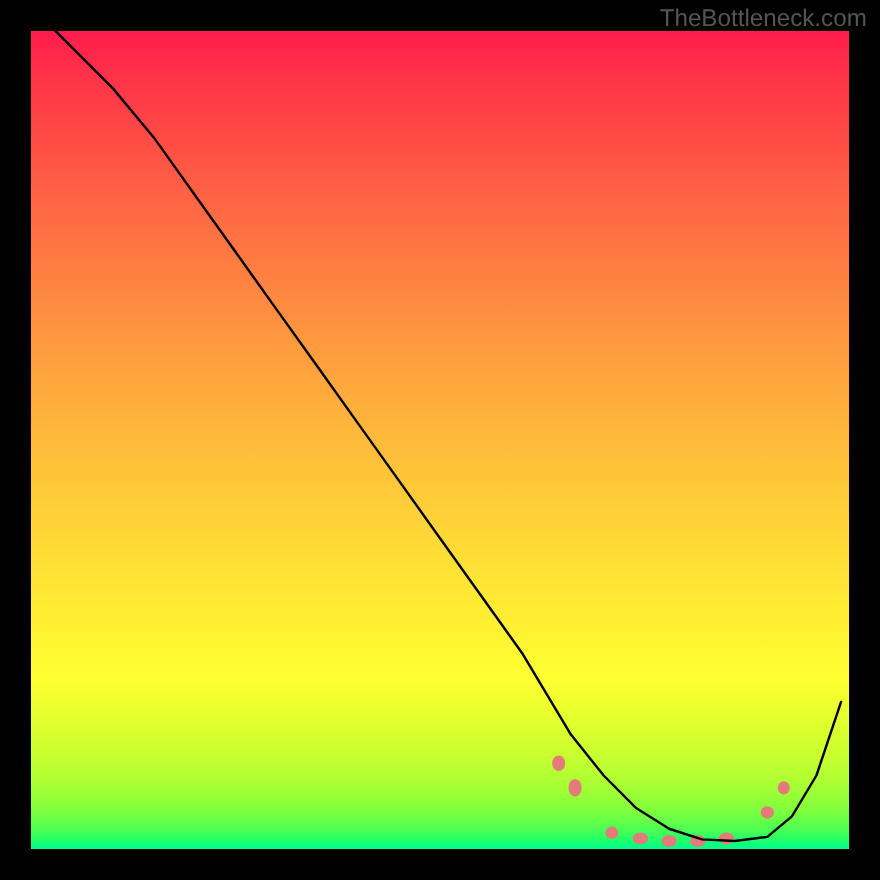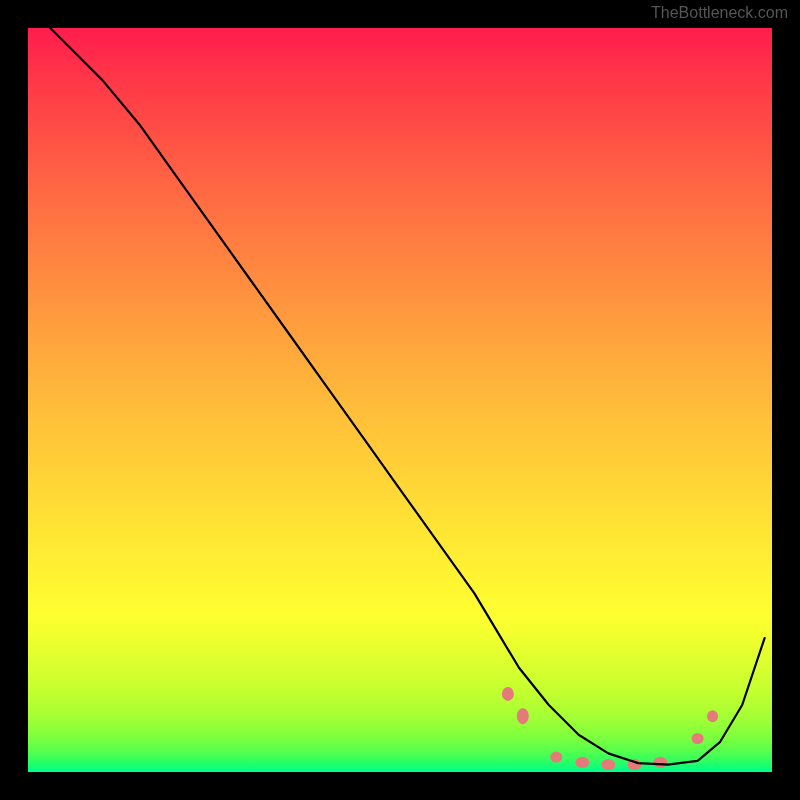--- a/index.html
+++ b/index.html
@@ -8,21 +8,21 @@
     height: 800px;
     background: #000;
     position: relative;
     font-family: Arial, sans-serif;
   }
   .watermark {
     position: absolute;
     top: 4px;
     right: 12px;
     color: #555;
-    font-size: 16px;
+    font-size: 22px;
     font-weight: 500;
     z-index: 10;
   }
   .plot-area {
     position: absolute;
     left: 28px;
     top: 28px;
     width: 744px;
     height: 744px;
     overflow: hidden;

